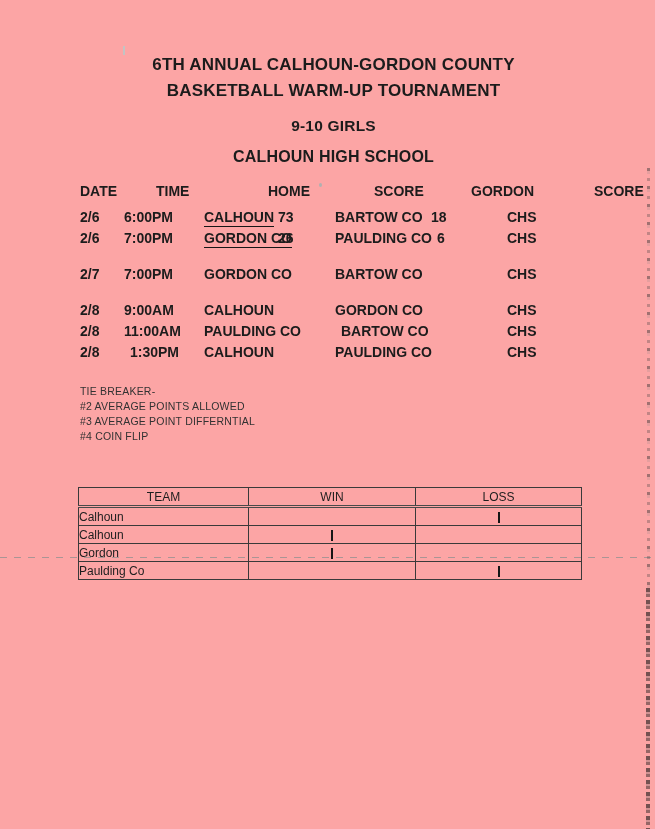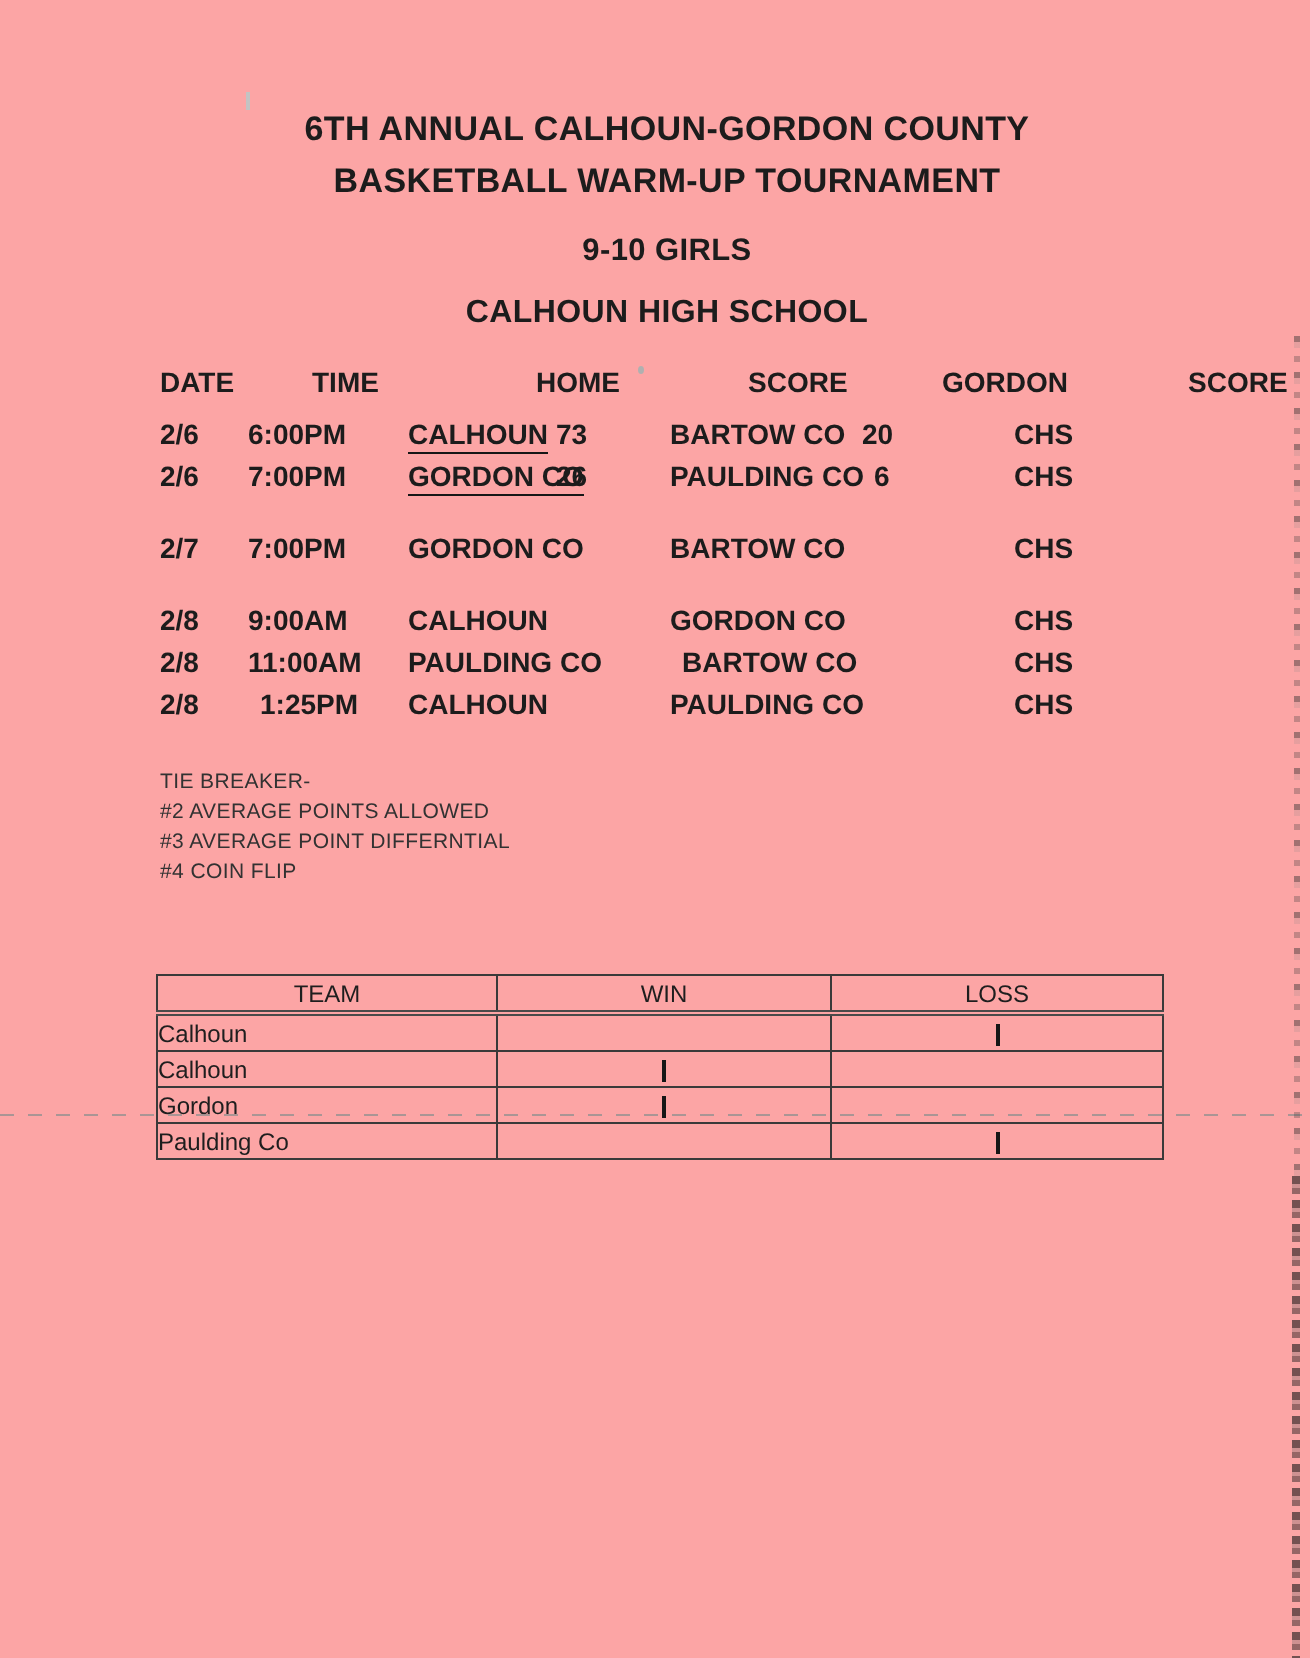--- a/index.html
+++ b/index.html
@@ -112,21 +112,21 @@
         <div class="sc sc-gym">GYM</div>
       </div>
     <div id="schedule-body">
         <div class="sched-group">
           <div class="sched-row">
             <div class="sc">2/6</div>
             <div class="sc">6:00PM</div>
             <div class="sc"><span class="uline">CALHOUN</span></div>
             <div class="sc">73</div>
             <div class="sc">BARTOW CO</div>
-            <div class="sc">20</div>
+            <div class="sc">18</div>
             <div class="sc">CHS</div>
           </div>
           <div class="sched-row">
             <div class="sc">2/6</div>
             <div class="sc">7:00PM</div>
             <div class="sc"><span class="uline">GORDON CO</span></div>
             <div class="sc">26</div>
             <div class="sc">PAULDING CO</div>
             <div class="sc ind">6</div>
             <div class="sc">CHS</div>
@@ -157,21 +157,21 @@
             <div class="sc">2/8</div>
             <div class="sc">11:00AM</div>
             <div class="sc"><span>PAULDING CO</span></div>
             <div class="sc"></div>
             <div class="sc ind">BARTOW CO</div>
             <div class="sc"></div>
             <div class="sc">CHS</div>
           </div>
           <div class="sched-row">
             <div class="sc">2/8</div>
-            <div class="sc ind">1:25PM</div>
+            <div class="sc ind">1:30PM</div>
             <div class="sc"><span>CALHOUN</span></div>
             <div class="sc"></div>
             <div class="sc">PAULDING CO</div>
             <div class="sc"></div>
             <div class="sc">CHS</div>
           </div>
         </div>
       </div>
   </div>
 

